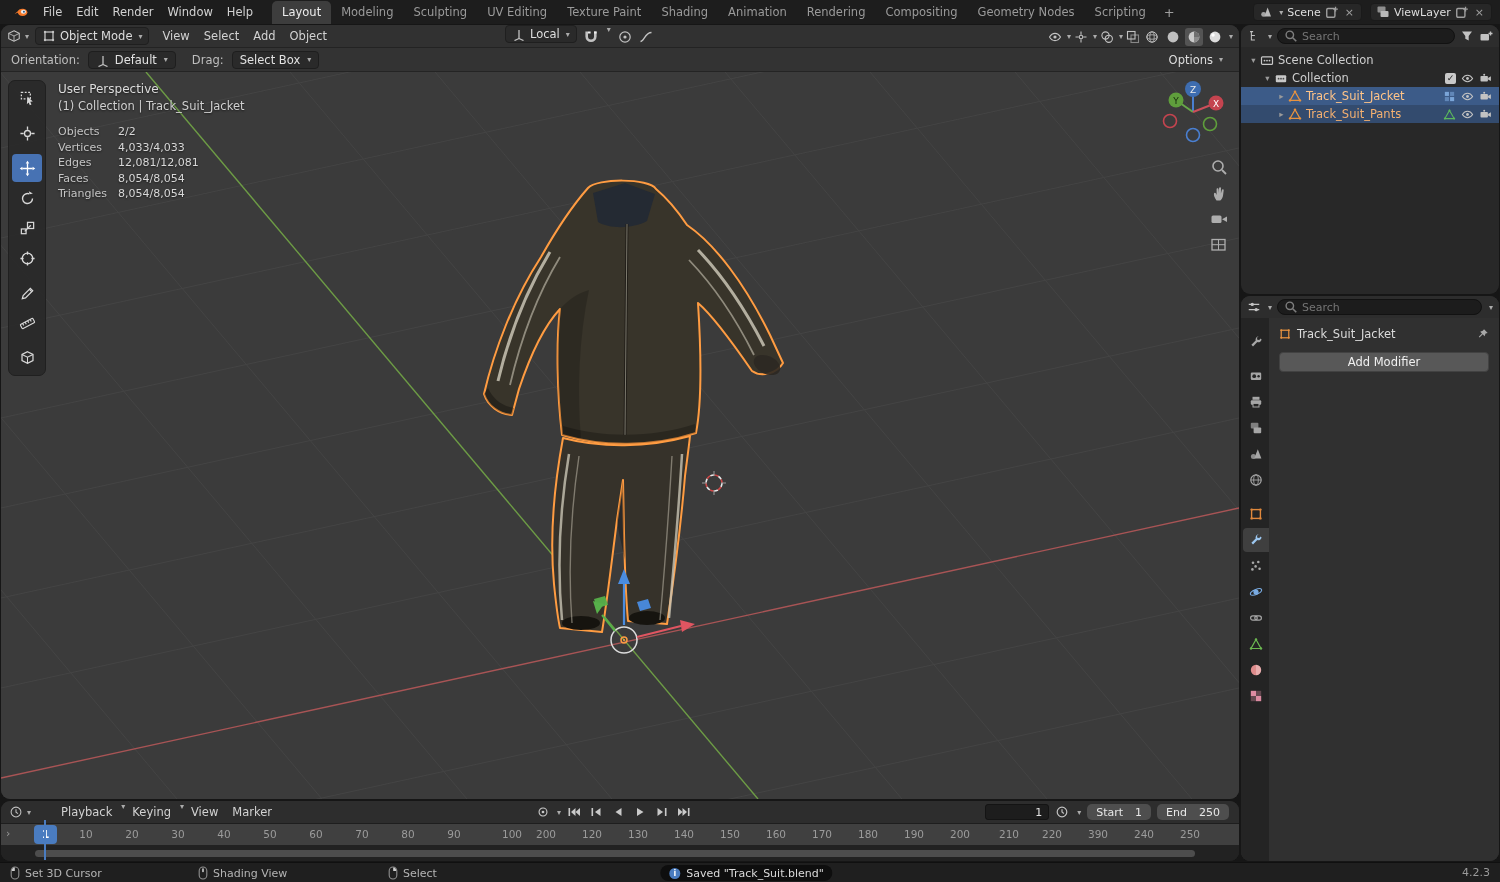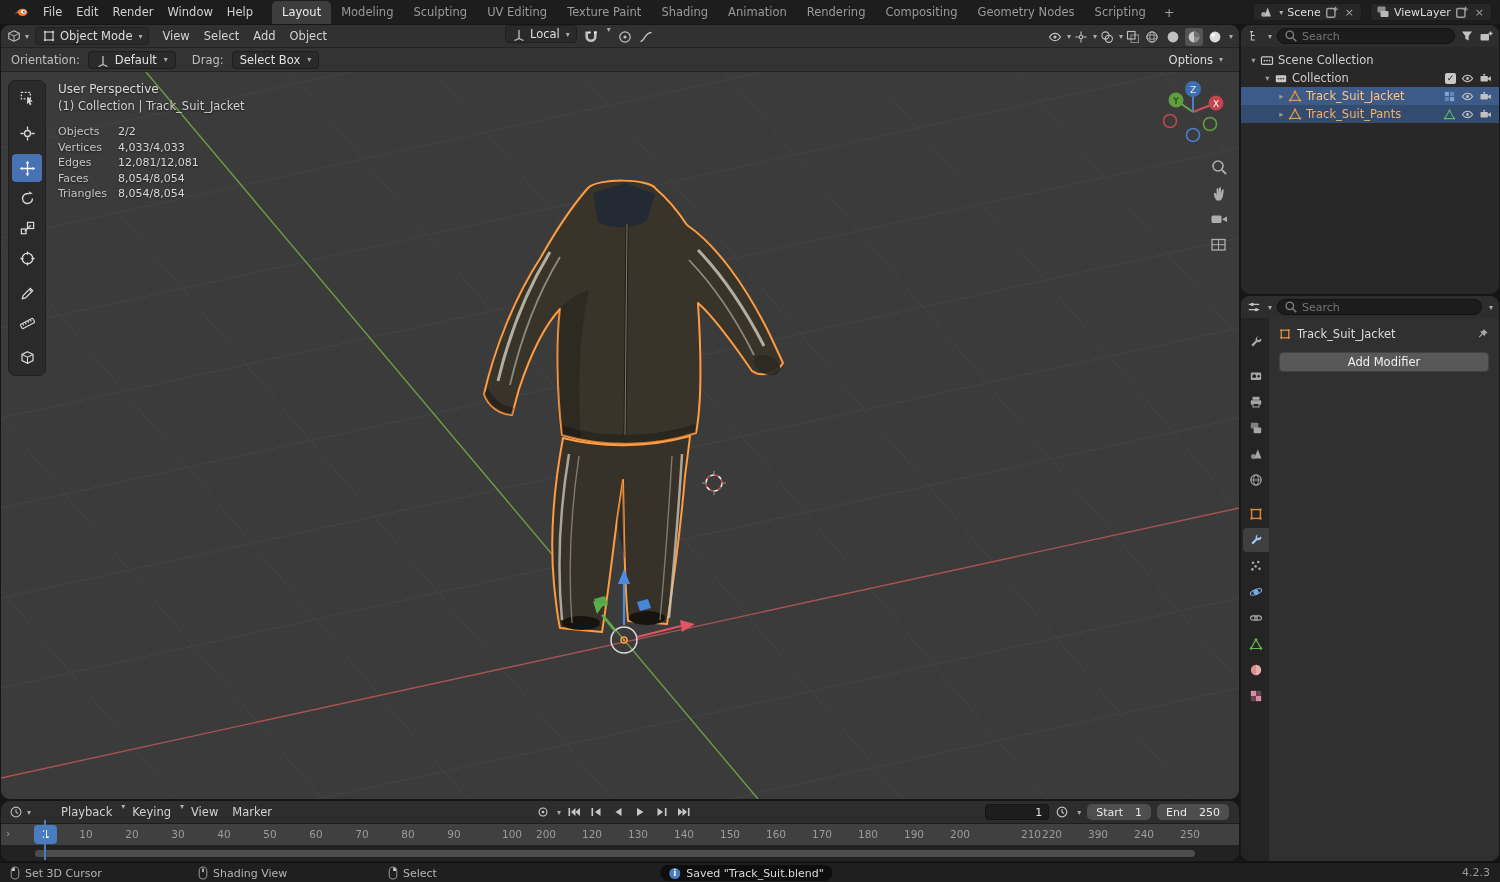--- a/index.html
+++ b/index.html
@@ -655,21 +655,21 @@
         <span class="tick-label" style="left: 531px;">200</span>
         <span class="tick-label" style="left: 577px;">120</span>
         <span class="tick-label" style="left: 623px;">130</span>
         <span class="tick-label" style="left: 669px;">140</span>
         <span class="tick-label" style="left: 715px;">150</span>
         <span class="tick-label" style="left: 761px;">160</span>
         <span class="tick-label" style="left: 807px;">170</span>
         <span class="tick-label" style="left: 853px;">180</span>
         <span class="tick-label" style="left: 899px;">190</span>
         <span class="tick-label" style="left: 945px;">200</span>
-        <span class="tick-label" style="left: 1016px;">210</span>
+        <span class="tick-label" style="left: 994px;">210</span>
         <span class="tick-label" style="left: 1037px;">220</span>
         <span class="tick-label" style="left: 1083px;">390</span>
         <span class="tick-label" style="left: 1129px;">240</span>
         <span class="tick-label" style="left: 1175px;">250</span>
       </div>
     <div class="playhead-line"></div>
     <div class="tl-track">
       <div class="scrollbar"></div>
     </div>
     <span class="region-chevron">›</span>

